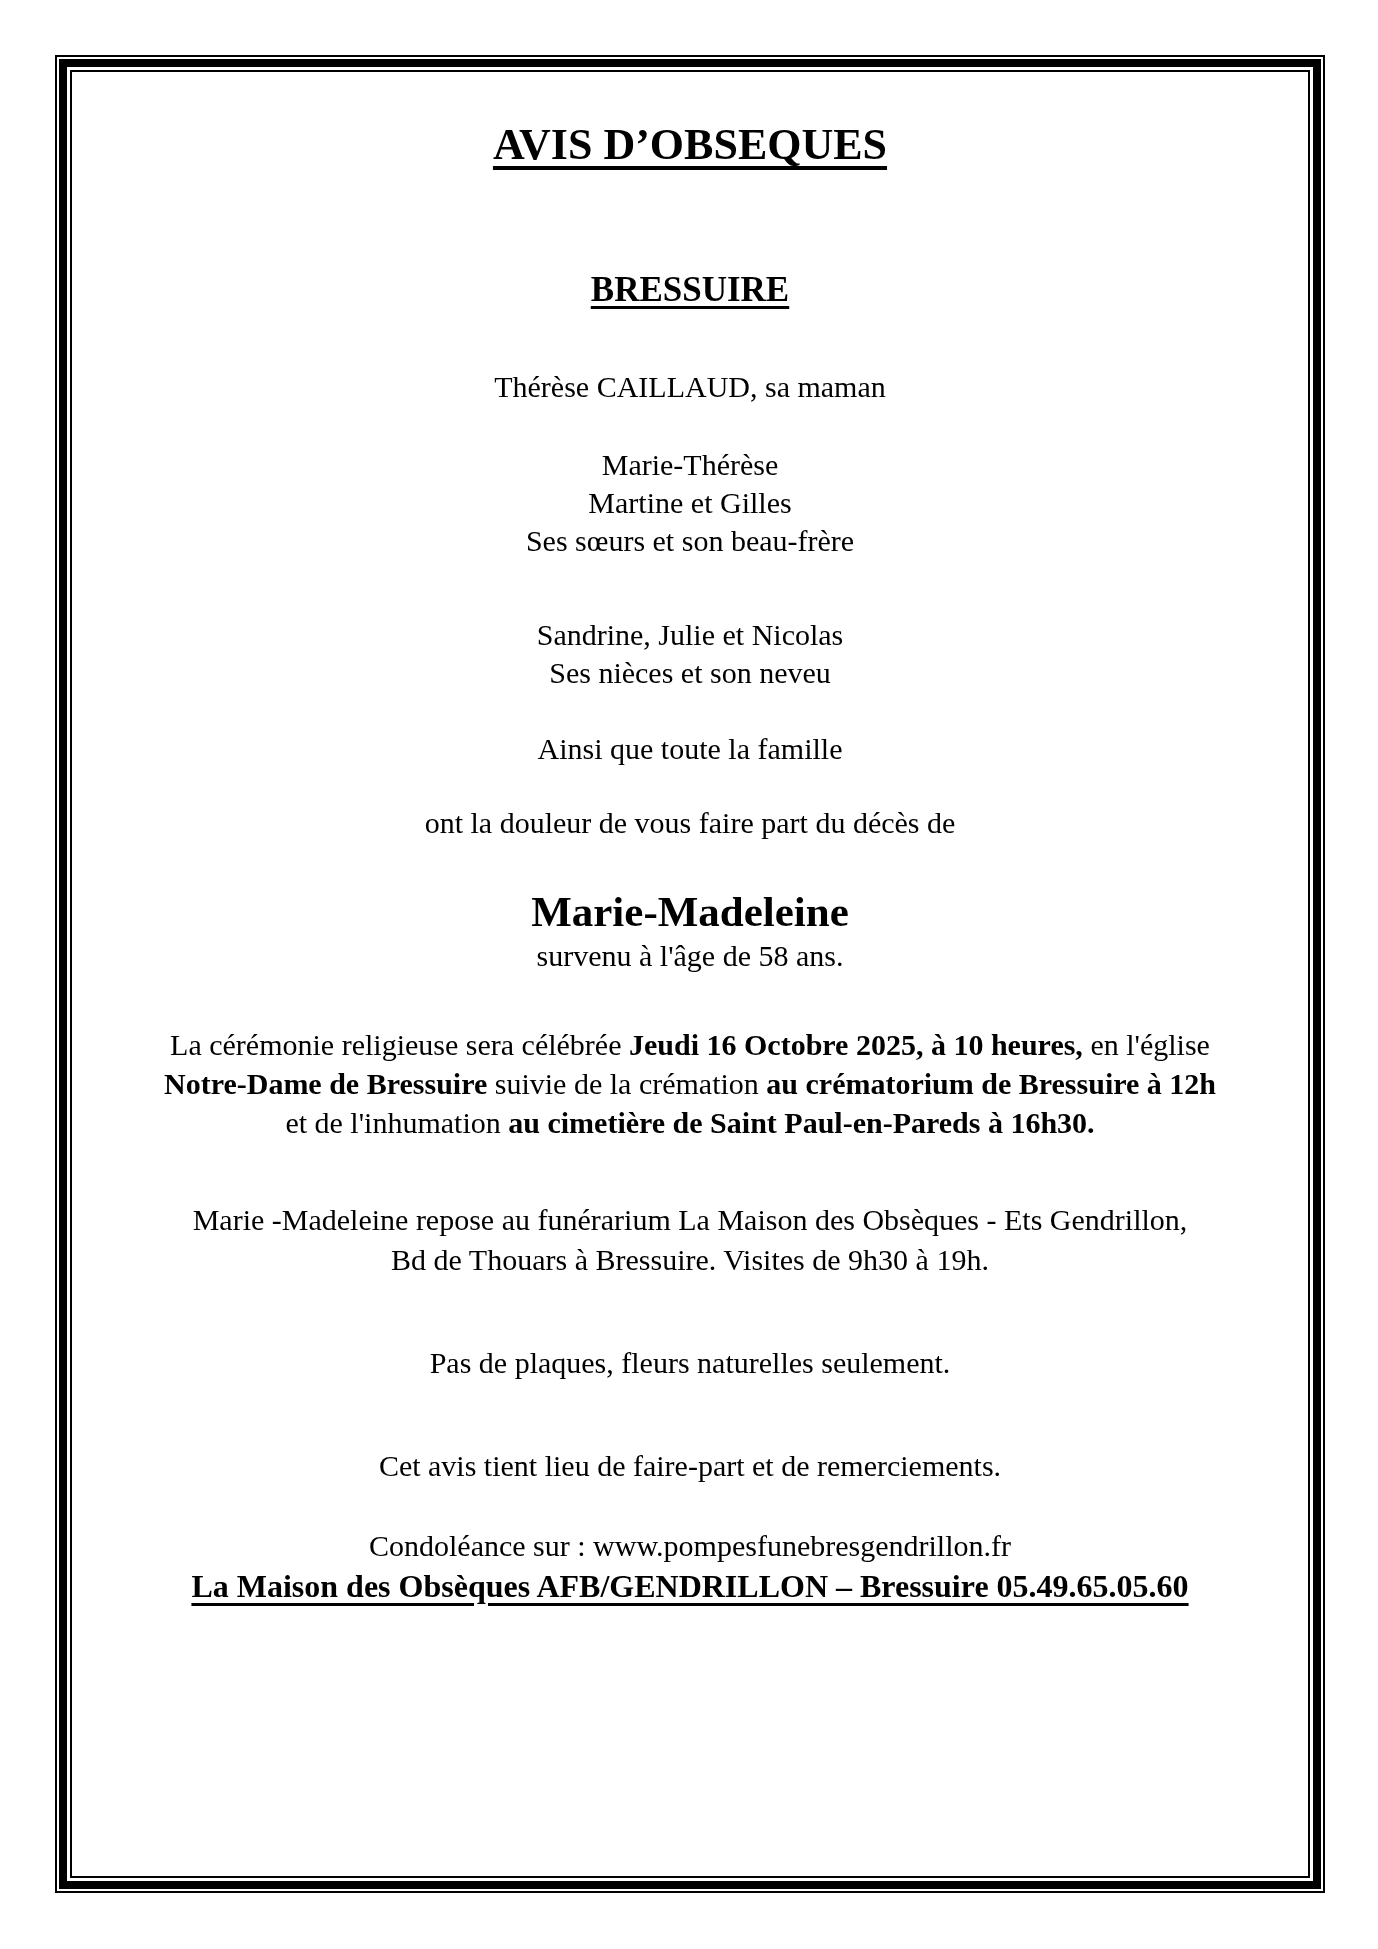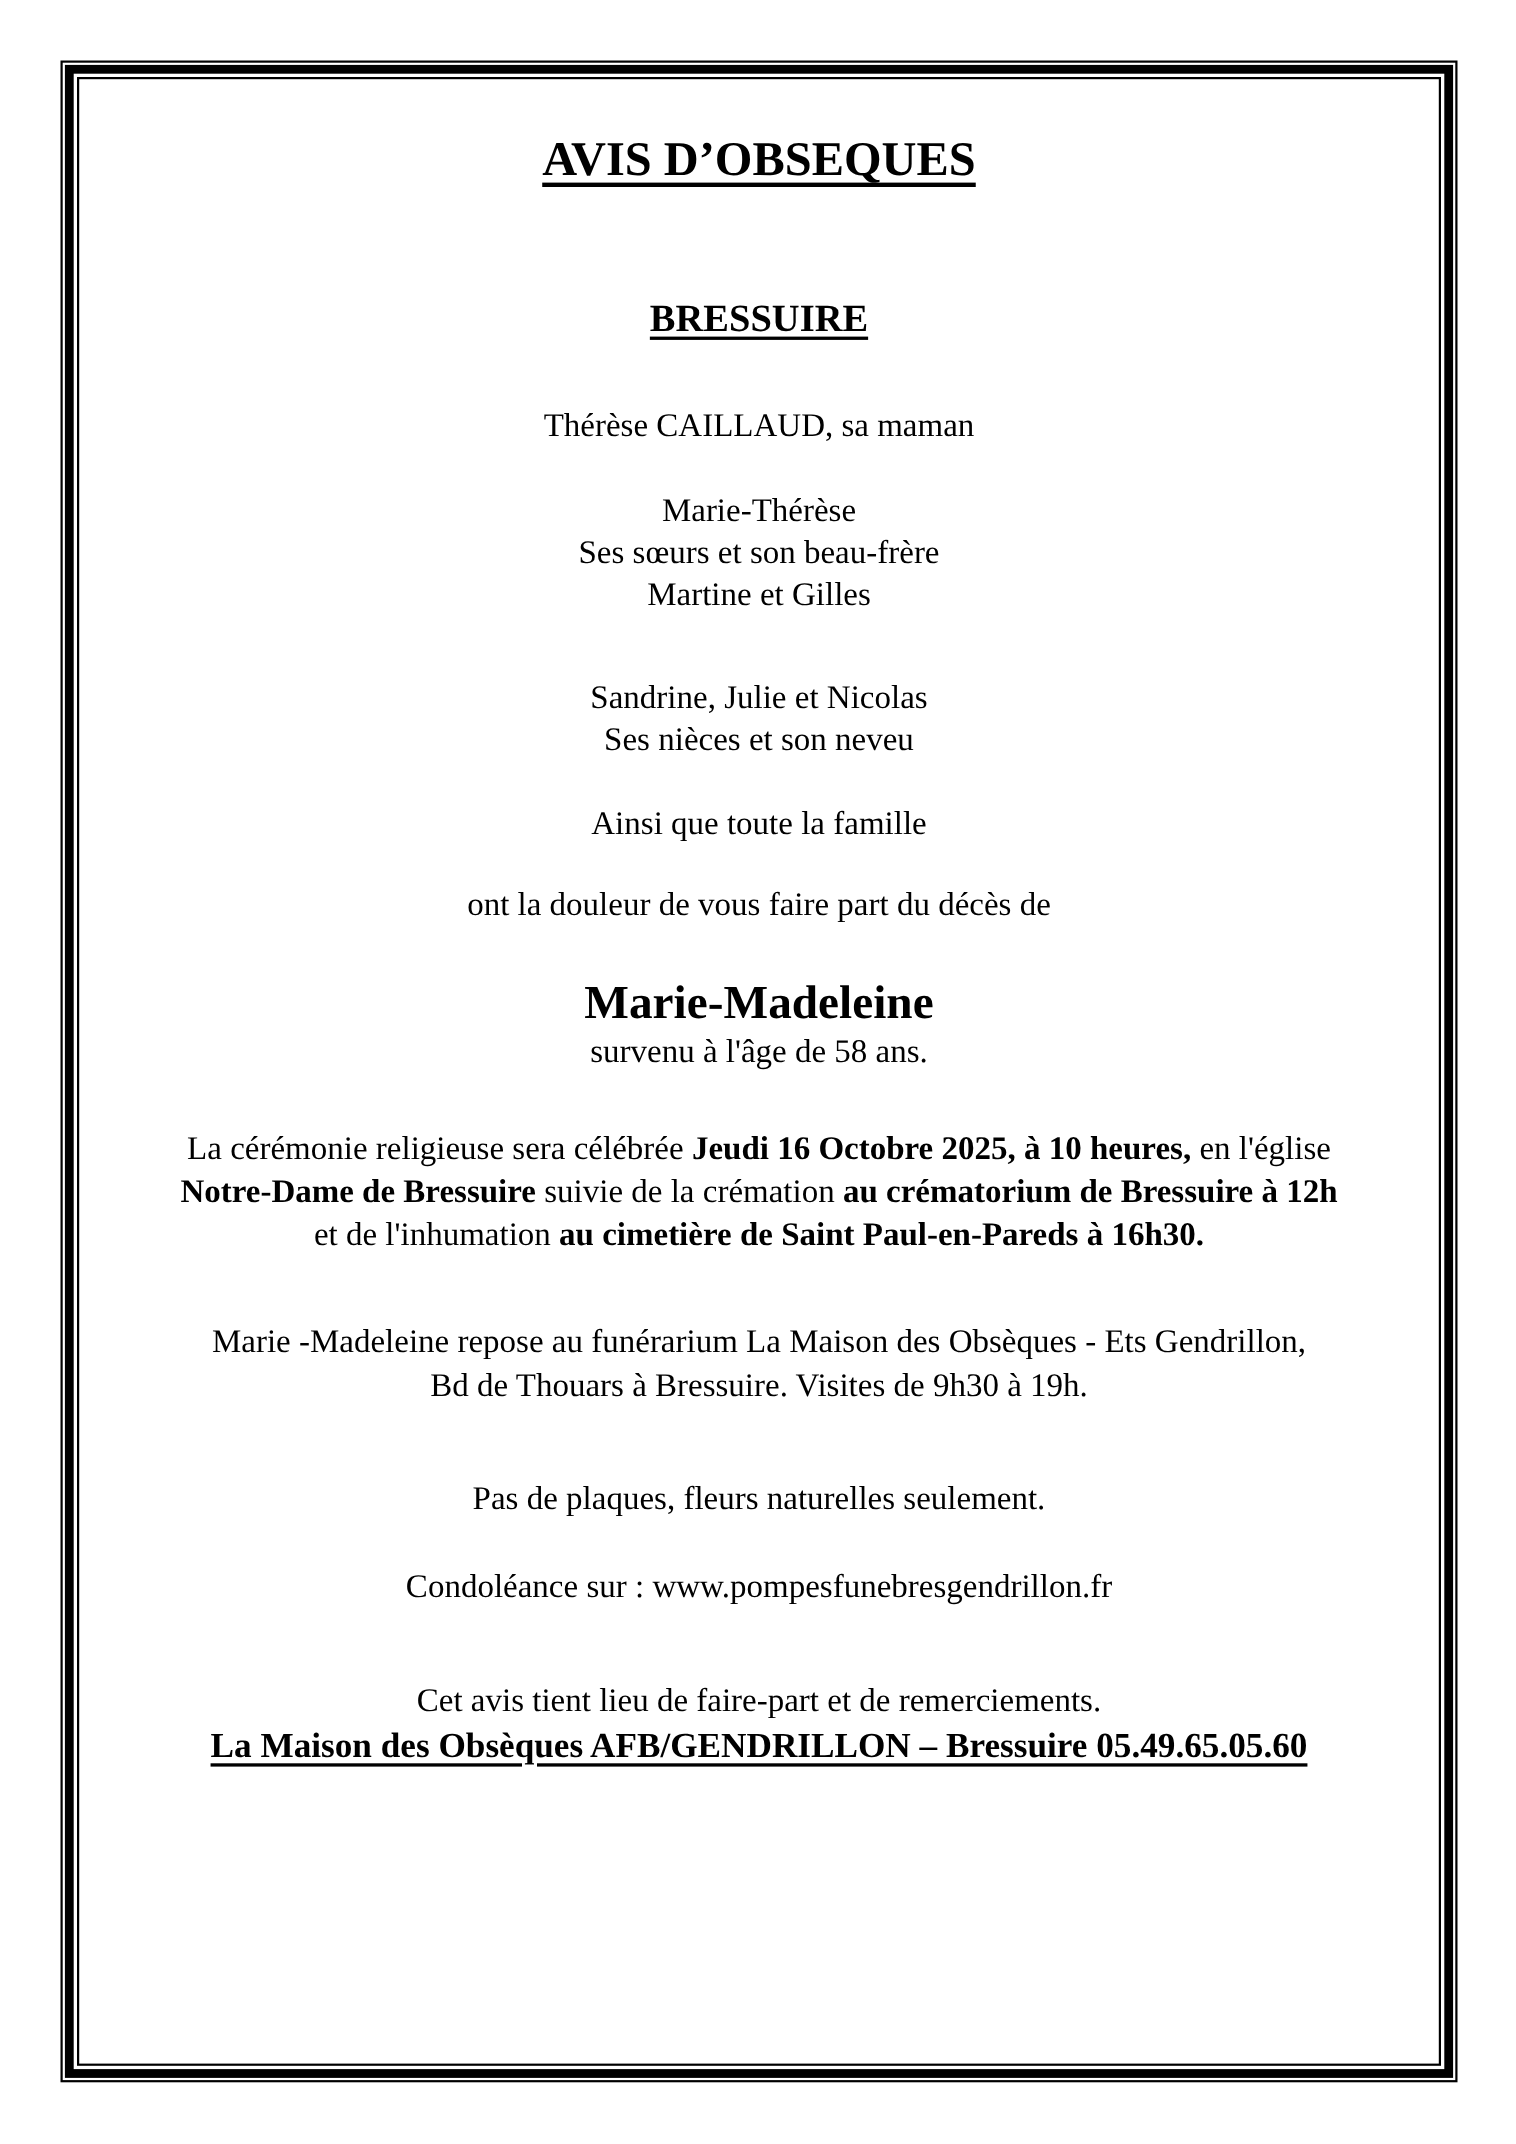--- a/index.html
+++ b/index.html
@@ -121,22 +121,22 @@
       <div class="content">
 
         <h1 class="doc-title">AVIS D’OBSEQUES</h1>
 
         <h2 class="city-title">BRESSUIRE</h2>
 
         <p class="body-line mother-line">Thérèse CAILLAUD, sa maman</p>
 
         <div class="siblings-block">
           <p class="body-line">Marie-Thérèse</p>
+          <p class="body-line">Martine et Gilles</p>
           <p class="body-line">Ses sœurs et son beau-frère</p>
-          <p class="body-line">Martine et Gilles</p>
         </div>
 
         <div class="nieces-block">
           <p class="body-line">Sandrine, Julie et Nicolas</p>
           <p class="body-line">Ses nièces et son neveu</p>
         </div>
 
         <p class="body-line family-line">Ainsi que toute la famille</p>
 
         <p class="body-line announce-line">ont la douleur de vous faire part du décès de</p>
@@ -145,22 +145,22 @@
           <p class="deceased-name">Marie-Madeleine</p>
           <p class="death-line">survenu à l'âge de 58 ans.</p>
         </div>
 
         <p class="ceremony-par"><span>La cérémonie religieuse sera célébrée </span><span class="b">Jeudi 16 Octobre 2025, à 10 heures,</span><span> en l'église</span><br><span class="b">Notre-Dame de Bressuire</span><span> suivie de la crémation </span><span class="b">au crématorium de Bressuire à 12h</span><br><span>et de l'inhumation </span><span class="b">au cimetière de Saint Paul-en-Pareds à 16h30.</span></p>
 
         <p class="repose-par"><span>Marie -Madeleine repose au funérarium La Maison des Obsèques - Ets Gendrillon,</span><br><span>Bd de Thouars à Bressuire. Visites de 9h30 à 19h.</span></p>
 
         <p class="body-line flowers-line">Pas de plaques, fleurs naturelles seulement.</p>
 
+        <p class="body-line fairepart-line">Cet avis tient lieu de faire-part et de remerciements.</p>
+
         <p class="body-line condol-line">Condoléance sur : www.pompesfunebresgendrillon.fr</p>
-
-        <p class="body-line fairepart-line">Cet avis tient lieu de faire-part et de remerciements.</p>
 
         <p class="footer-line">La Maison des Obsèques AFB/GENDRILLON – Bressuire 05.49.65.05.60</p>
 
       </div>
     </div>
   </div>
 </div>
 
 </body></html>

